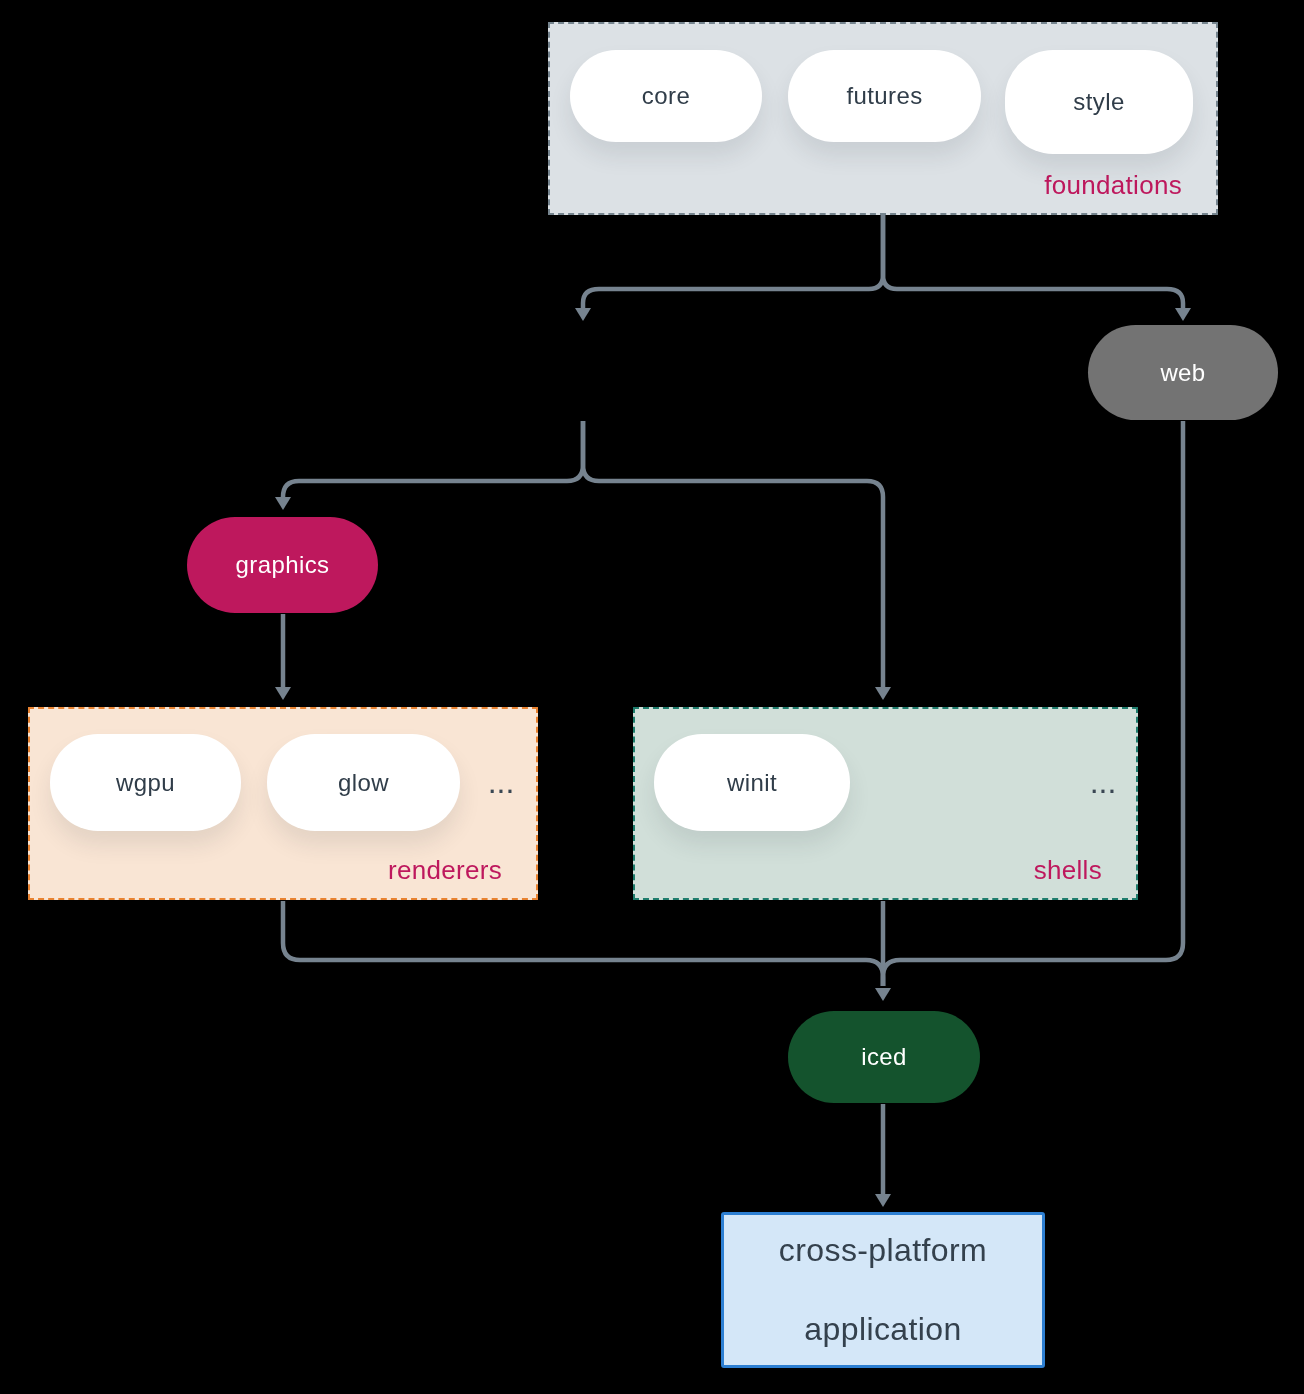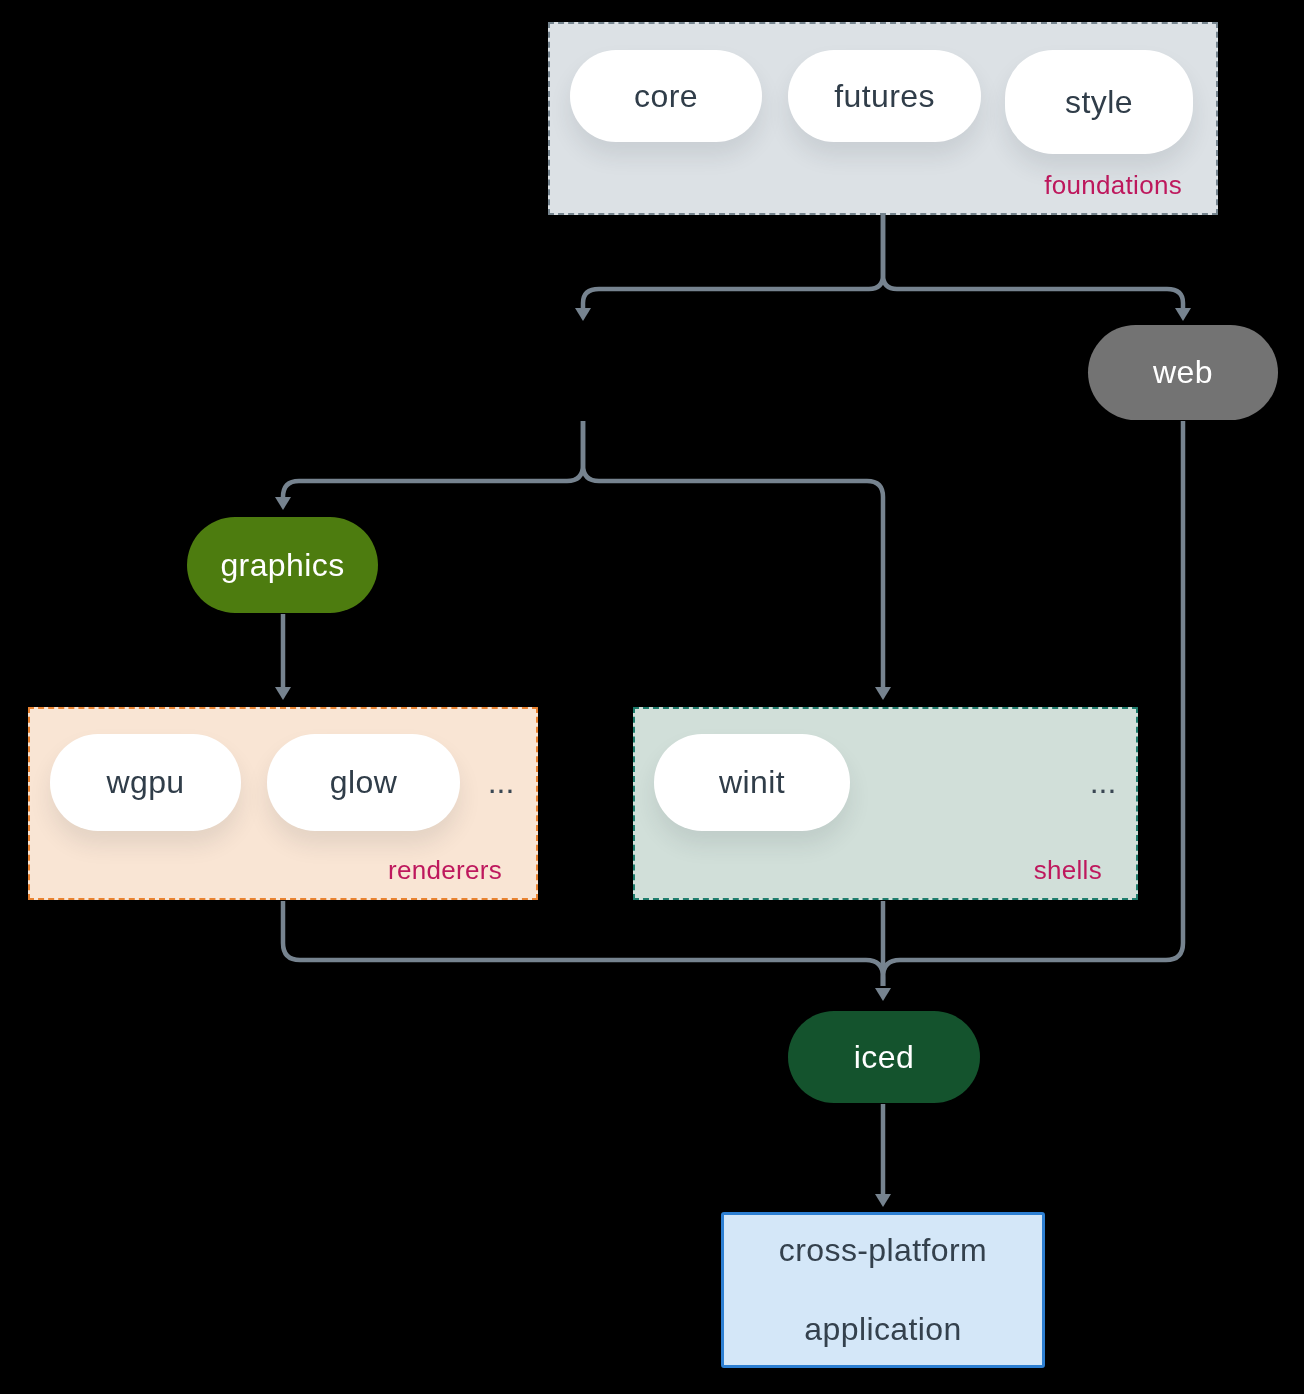--- a/index.html
+++ b/index.html
@@ -39,21 +39,21 @@
     font-size: 26px;
     color: #be185d;
     letter-spacing: 0.3px;
   }
   .pill {
     position: absolute;
     display: flex;
     align-items: center;
     justify-content: center;
     border-radius: 48px;
-    font-size: 32px;
+    font-size: 24px;
     letter-spacing: 0.4px;
     z-index: 2;
     box-sizing: border-box;
   }
   .pill.white {
     background: #ffffff;
     color: #303d49;
     box-shadow: 0 14px 22px rgba(40,50,60,0.10);
   }
   .pill.colored {
@@ -147,21 +147,21 @@
 
   <div class="group g-foundations" style="background-color: rgb(220, 225, 229); border-color: rgb(118, 133, 143);">
     <div class="group-label">foundations</div>
   </div>
   <div class="pill white p-core">core</div>
   <div class="pill white p-futures">futures</div>
   <div class="pill white p-style">style</div>
 
   <div class="pill colored p-web" style="background-color: #737373;">web</div>
 
-  <div class="pill colored p-graphics" style="background-color: #4d7c0f;">graphics</div>
+  <div class="pill colored p-graphics" style="background-color: #be185d;">graphics</div>
 
   <div class="group g-renderers" style="background-color: rgb(249, 229, 212); border-color: rgb(232, 130, 48);">
     <div class="group-label">renderers</div>
   </div>
   <div class="pill white p-wgpu">wgpu</div>
   <div class="pill white p-glow">glow</div>
   <div class="more-dots d-renderers">...</div>
 
   <div class="group g-shells" style="background-color: rgb(209, 223, 217); border-color: rgb(31, 125, 109);">
     <div class="group-label">shells</div>

